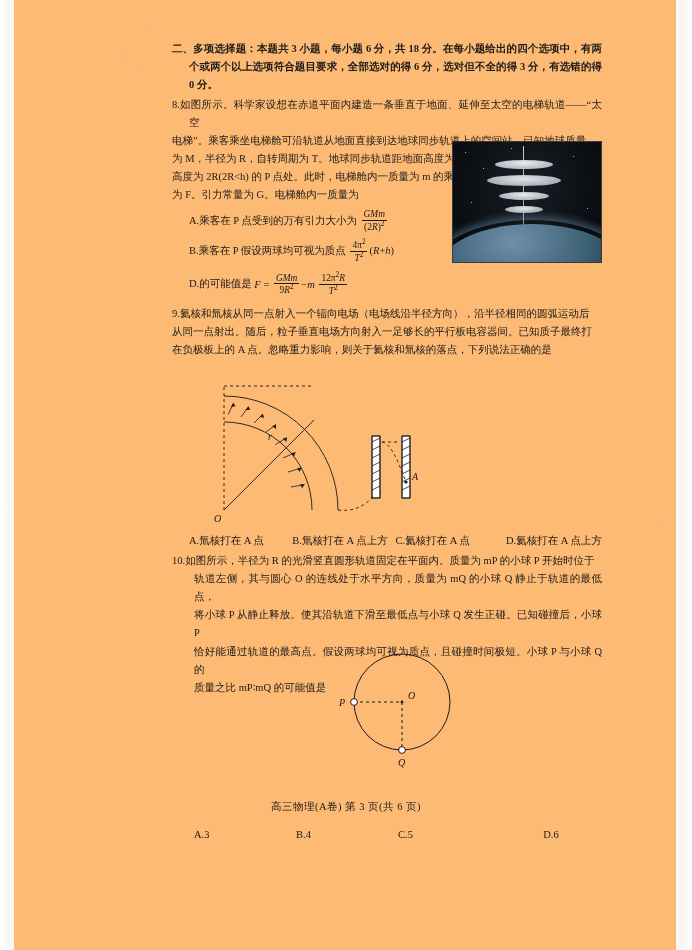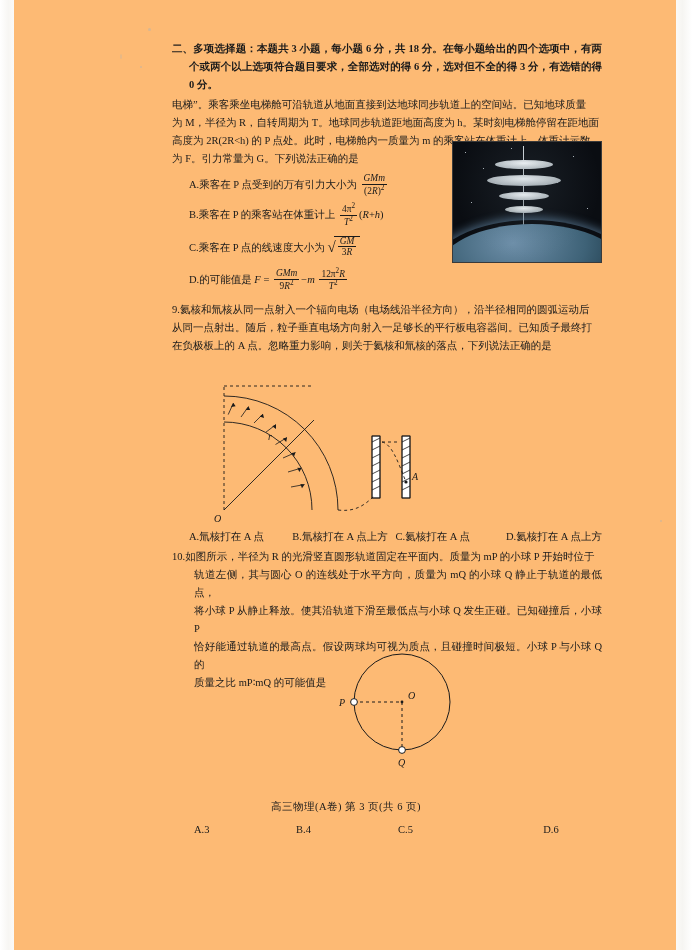--- a/index.html
+++ b/index.html
@@ -95,47 +95,46 @@
   <div class="speck" style="left:120px;top:54px;width:2px;height:5px;opacity:.35;"></div>
   <div class="speck" style="left:660px;top:520px;width:2px;height:2px;"></div>
 
   <div class="content">
 
     <div class="blk hang">
       <span class="hdr">二、多项选择题：本题共 3 小题，每小题 6 分，共 18 分。在每小题给出的四个选项中，有两个或两个以上选项符合题目要求，全部选对的得 6 分，选对但不全的得 3 分，有选错的得 0 分。</span>
     </div>
 
     <div class="blk">
+      <div class="hang">
+        <span>8.</span><span>如图所示。科学家设想在赤道平面内建造一条垂直于地面、延伸至太空的电梯轨道——“太空</span>
+      </div>
       <div class="hang2" style="padding-left:17px;text-indent:-17px;">
         <span style="display:inline-block;width:0px;"></span><span>电梯”。乘客乘坐电梯舱可沿轨道从地面直接到达地球同步轨道上的空间站。已知地球质量</span>
       </div>
       <div><span>为 M，半径为 R，自转周期为 T。地球同步轨道距地面高度为 h。某时刻电梯舱停留在距地面</span></div>
       <div><span>高度为 2R(2R&lt;h) 的 P 点处。此时，电梯舱内一质量为 m 的乘客站在体重计上，体重计示数</span></div>
-      <div><span>为 F。引力常量为 G。下列说法正确的是</span></div>
+      <div><span>为 F。引力常量为 G。电梯舱内一质量为</span></div>
 
       <div class="opt" style="margin-top:6px;">
         <span>A.</span><span>乘客在 P 点受到的万有引力大小为</span>
         <span class="frac">
           <span class="num"><i>GMm</i></span>
           <span class="den">(2<i>R</i>)<sup>2</sup></span>
         </span>
       </div>
 
       <div class="opt" style="margin-top:7px;">
-        <span>B.</span><span>乘客在 P 的乘客站在体重计上</span>
+        <span>B.</span><span>乘客在 P 假设两球均可视为质点</span>
         <span class="frac">
           <span class="num">4π<sup>2</sup></span>
           <span class="den"><i>T</i><sup>2</sup></span>
         </span>(<i>R</i>+<i>h</i>)
       </div>
 
-      <div class="opt" style="margin-top:9px;">
-        <span>C.</span><span>乘客在 P 点的线速度大小为</span>
-        <span class="sqrt"><span class="rad">√</span><span class="body"><span class="frac"><span class="num"><i>GM</i></span><span class="den">3<i>R</i></span></span></span></span>
-      </div>
 
       <div class="opt" style="margin-top:9px;">
         <span>D.</span><span>的可能值是</span>
         <span><i>F</i> =
           <span class="frac"><span class="num"><i>GMm</i></span><span class="den">9<i>R</i><sup>2</sup></span></span>−<i>m</i>
           <span class="frac"><span class="num">12π<sup>2</sup><i>R</i></span><span class="den"><i>T</i><sup>2</sup></span></span>
         </span>
       </div>
     </div>
 

